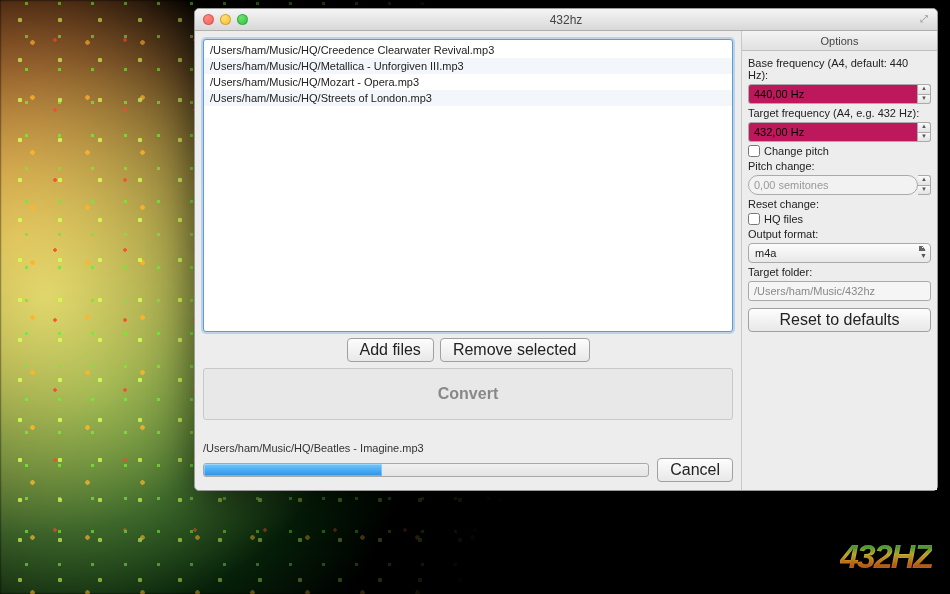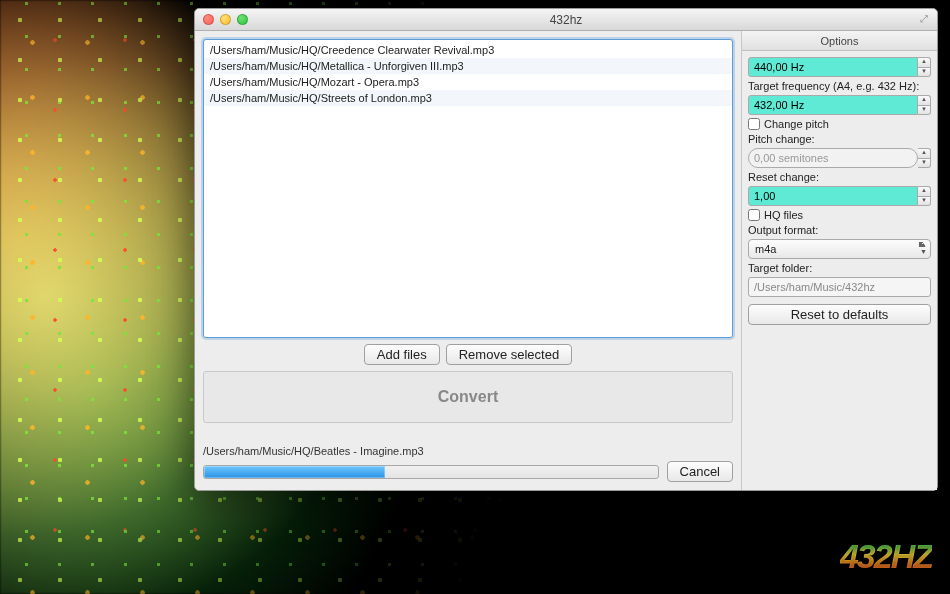--- a/index.html
+++ b/index.html
@@ -128,21 +128,21 @@
   .file-buttons {
     display: flex;
     justify-content: center;
     gap: 6px;
   }
   button.osx {
     background: linear-gradient(#fdfdfd,#e8e8e8);
     border: 1px solid #a0a0a0;
     border-radius: 4px;
     padding: 2px 12px;
-    font-size: 13px;
+    font-size: 16px;
     font-family: inherit;
     color: #222;
     cursor: pointer;
   }
   .convert-area {
     background: #e8e8e8;
     border: 1px solid #c8c8c8;
     border-radius: 3px;
     height: 52px;
     display: flex;
@@ -213,21 +213,21 @@
     align-items: stretch;
     height: 20px;
   }
   .spinfield input {
     flex: 1;
     border: 1px solid #aaa;
     border-radius: 3px 0 0 3px;
     padding: 1px 5px;
     font-size: 11px;
     font-family: inherit;
-    background: #5eead4;
+    background: #be185d;
   }
   .spinfield input:disabled {
     background: #f2f2f2;
     color: #999;
     border-radius: 10px;
   }
   .spin-btns {
     width: 13px;
     display: flex;
     flex-direction: column;
@@ -340,20 +340,21 @@
             <div class="progress-fill" id="pfill" style="width: 40%;"></div>
           </div>
           <button class="osx">Cancel</button>
         </div>
       </div>
     </div>
 
     <div class="sidebar">
       <div class="side-header">Options</div>
       <div class="opts">
+        <div class="opt-label">Base frequency (A4, default: 440 Hz):</div>
         <div class="spinfield">
           <input type="text" value="440,00 Hz" style="">
           <div class="spin-btns">
               <div>▲</div>
               <div>▼</div>
             </div>
         </div>
 
         <div class="opt-label">Target frequency (A4, e.g. 432 Hz):</div>
         <div class="spinfield">
@@ -372,27 +373,20 @@
         <div class="opt-label">Pitch change:</div>
         <div class="spinfield">
           <input type="text" disabled="" value="0,00 semitones" style="">
           <div class="spin-btns">
               <div>▲</div>
               <div>▼</div>
             </div>
         </div>
 
         <div class="opt-label">Reset change:</div>
-        <div class="spinfield">
-          <input type="text" value="1,00" style="">
-          <div class="spin-btns">
-              <div>▲</div>
-              <div>▼</div>
-            </div>
-        </div>
 
         <div class="chk-row">
           <input type="checkbox" style="">
           <span>HQ files</span>
         </div>
 
         <div class="opt-label">Output format:</div>
         <div class="select-wrap">
           <div class="sel">m4a</div>
           <div class="arrows">▲<br>▼</div>

